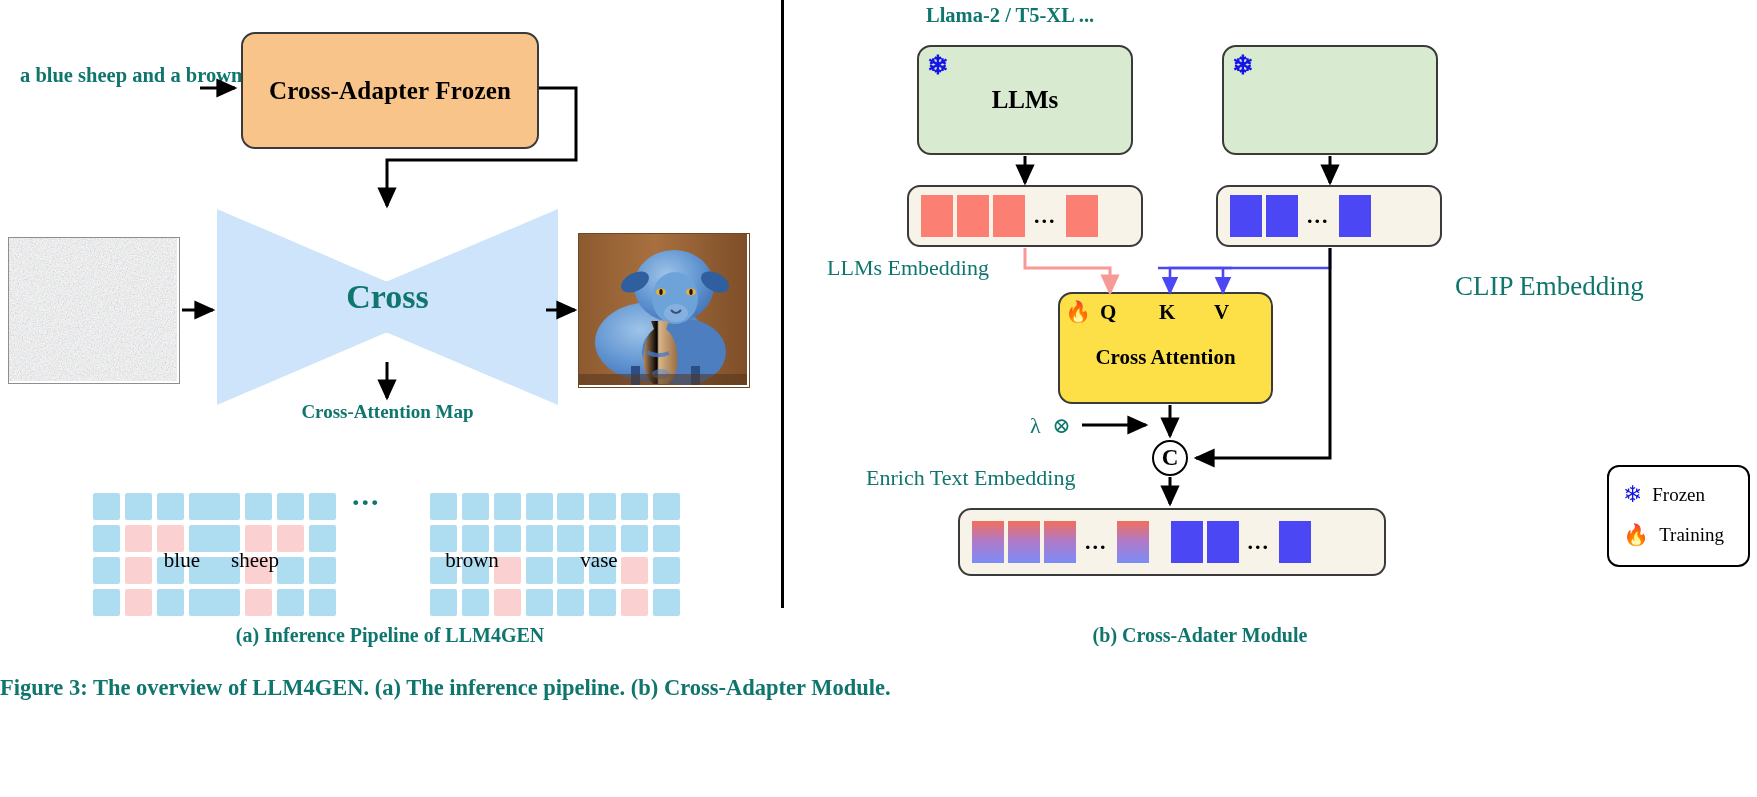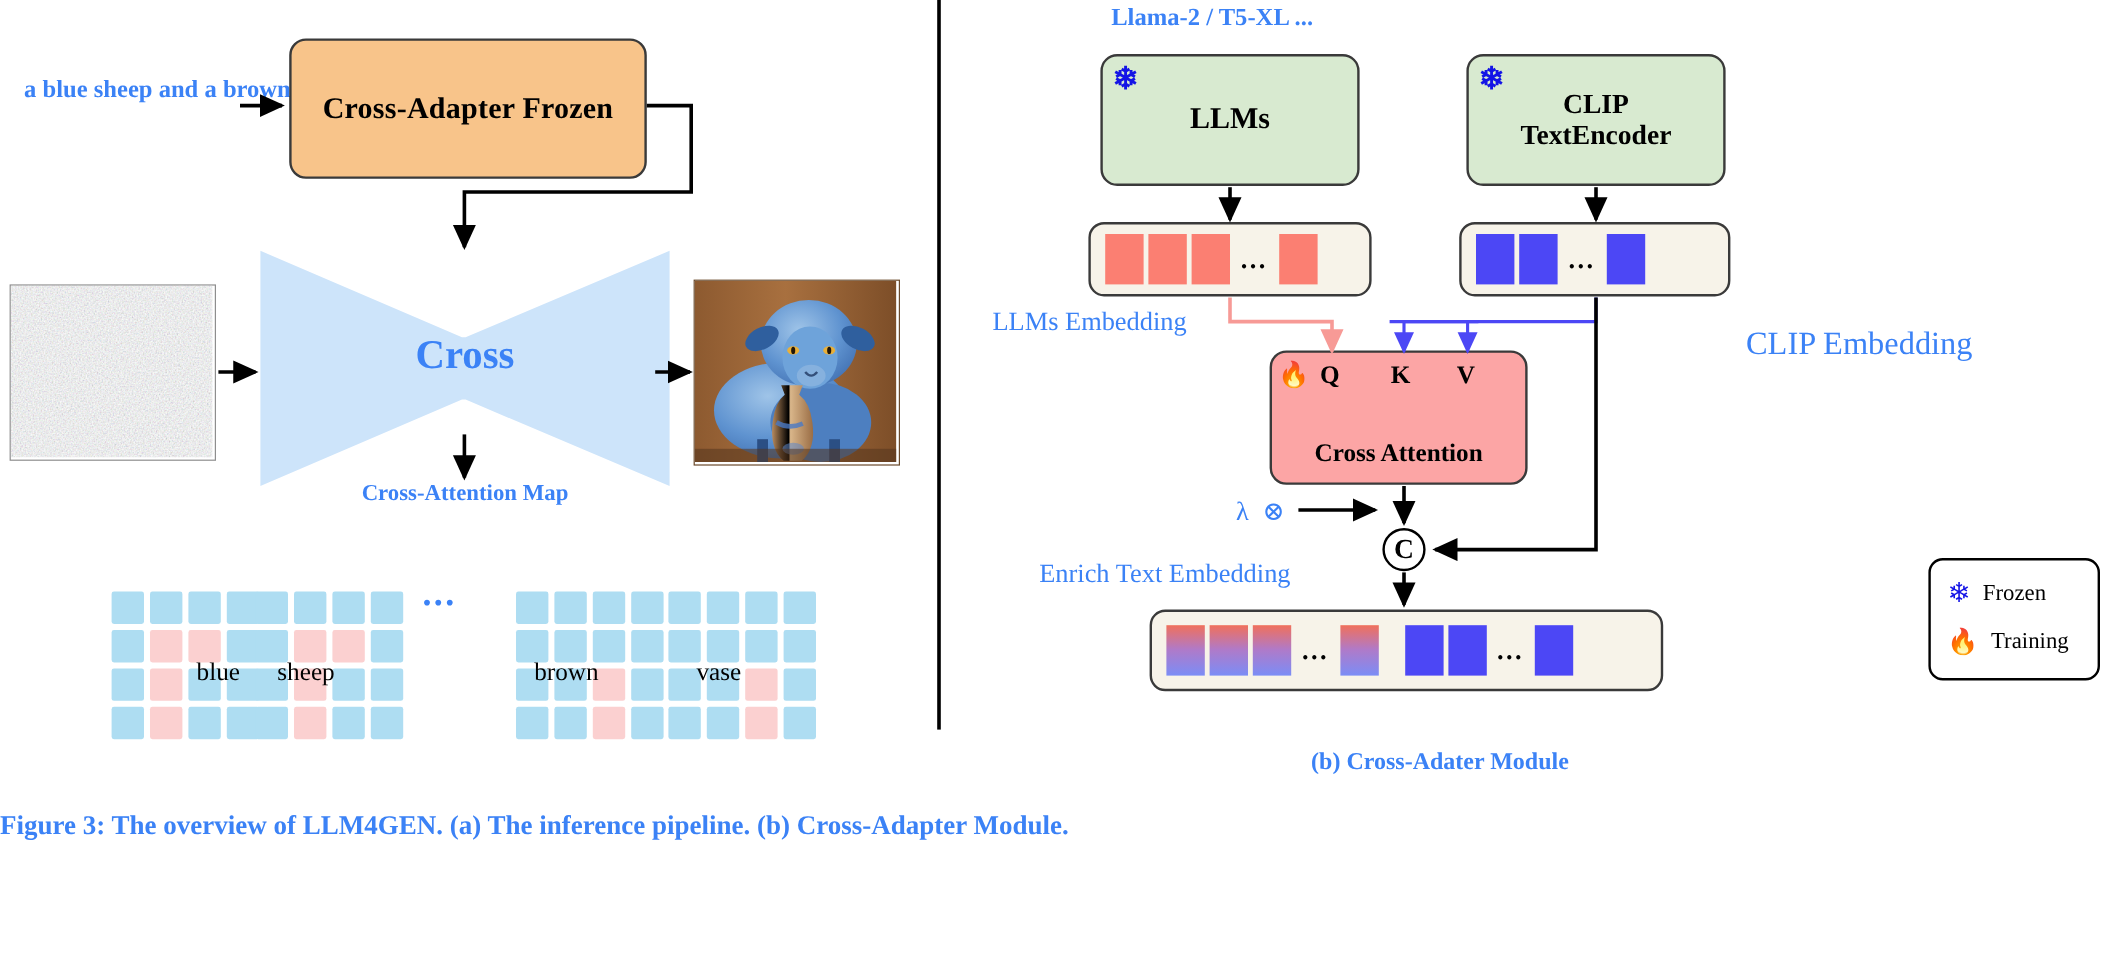--- a/index.html
+++ b/index.html
@@ -27,21 +27,21 @@
     display: flex;
     align-items: center;
     justify-content: center;
     text-align: center;
     font-weight: bold;
     color: #000;
     line-height: 1.12;
   }
   .label {
     position: absolute;
-    color: #3b82f6;
+    color: #0f766e;
     white-space: nowrap;
   }
 
   
   #adapter-box {
     left: 241px; top: 32px; width: 298px; height: 117px;
     background: #f8c48a;
     font-size: 25px;
     letter-spacing: .2px;
   }
@@ -153,24 +153,24 @@
     line-height: 1;
     padding: 0 5px;
     color: #000;
   }
   #llm-embed-label { left: 827px; top: 255px; font-size: 22px; }
   #clip-embed-label { left: 1455px; top: 271px; font-size: 27px; }
   #enrich-label { left: 866px; top: 465px; font-size: 22px; }
 
   #xattn-box {
     left: 1058px; top: 292px; width: 215px; height: 112px;
-    background: #fca5a5;
+    background: #fde047;
     font-size: 21px;
     align-items: flex-end;
-    padding-bottom: 12px;
+    padding-bottom: 32px;
   }
   .qkv {
     position: absolute;
     font-size: 21px;
     font-weight: bold;
     color: #000;
   }
   .fire { position: absolute; font-size: 21px; line-height: 1; }
 
   #lambda { left: 1030px; top: 413px; font-size: 22px; }
@@ -374,24 +374,20 @@
 
   <div class="label" id="llama-label">Llama-2 / T5-XL ...</div>
 
   <div class="rbox" id="llms-box">
     <span class="snow" style="left:8px; top:6px;">❄</span>
     <span>LLMs</span>
   </div>
 
   <div class="rbox" id="clip-box">
     <span class="snow" style="left:8px; top:6px;">❄</span>
-    <span>
-      <span style="display:block">CLIP</span>
-      <span style="display:block">TextEncoder</span>
-    </span>
   </div>
 
   <div class="embed-bar" style="left:907px; top:185px; width:236px; height:62px;">
     <span class="tok red"></span>
     <span class="tok red"></span>
     <span class="tok red"></span>
     <span class="dots">...</span>
     <span class="tok red"></span>
   </div>
   <div class="label" id="llm-embed-label">LLMs Embedding</div>
@@ -440,20 +436,21 @@
     <div class="legend-row" style="left:14px; top:16px;">
       <span class="snow" style="position:relative; left:0; top:0; font-size:23px;">❄</span>
       <span>Frozen</span>
     </div>
     <div class="legend-row" style="left:14px; top:57px;">
       <span style="font-size:21px; line-height:1;">🔥</span>
       <span>Training</span>
     </div>
   </div>
 
+  <div class="label" id="cap-a">(a) Inference Pipeline of LLM4GEN</div>
   <div class="label" id="cap-b">(b) Cross-Adater Module</div>
   <div class="label" id="figcap">Figure 3: The overview of LLM4GEN. (a) The inference pipeline. (b) Cross-Adapter Module.</div>
 
   <svg class="ovl" xmlns="http://www.w3.org/2000/svg">
     <defs>
       <marker id="ah" markerWidth="9" markerHeight="9" refX="6.2" refY="3.2" orient="auto">
         <path d="M0,0 L7,3.2 L0,6.4 z" fill="#000"></path>
       </marker>
       <marker id="ah-pink" markerWidth="9" markerHeight="9" refX="6.2" refY="3.2" orient="auto">
         <path d="M0,0 L7,3.2 L0,6.4 z" fill="#f79a96"></path>

